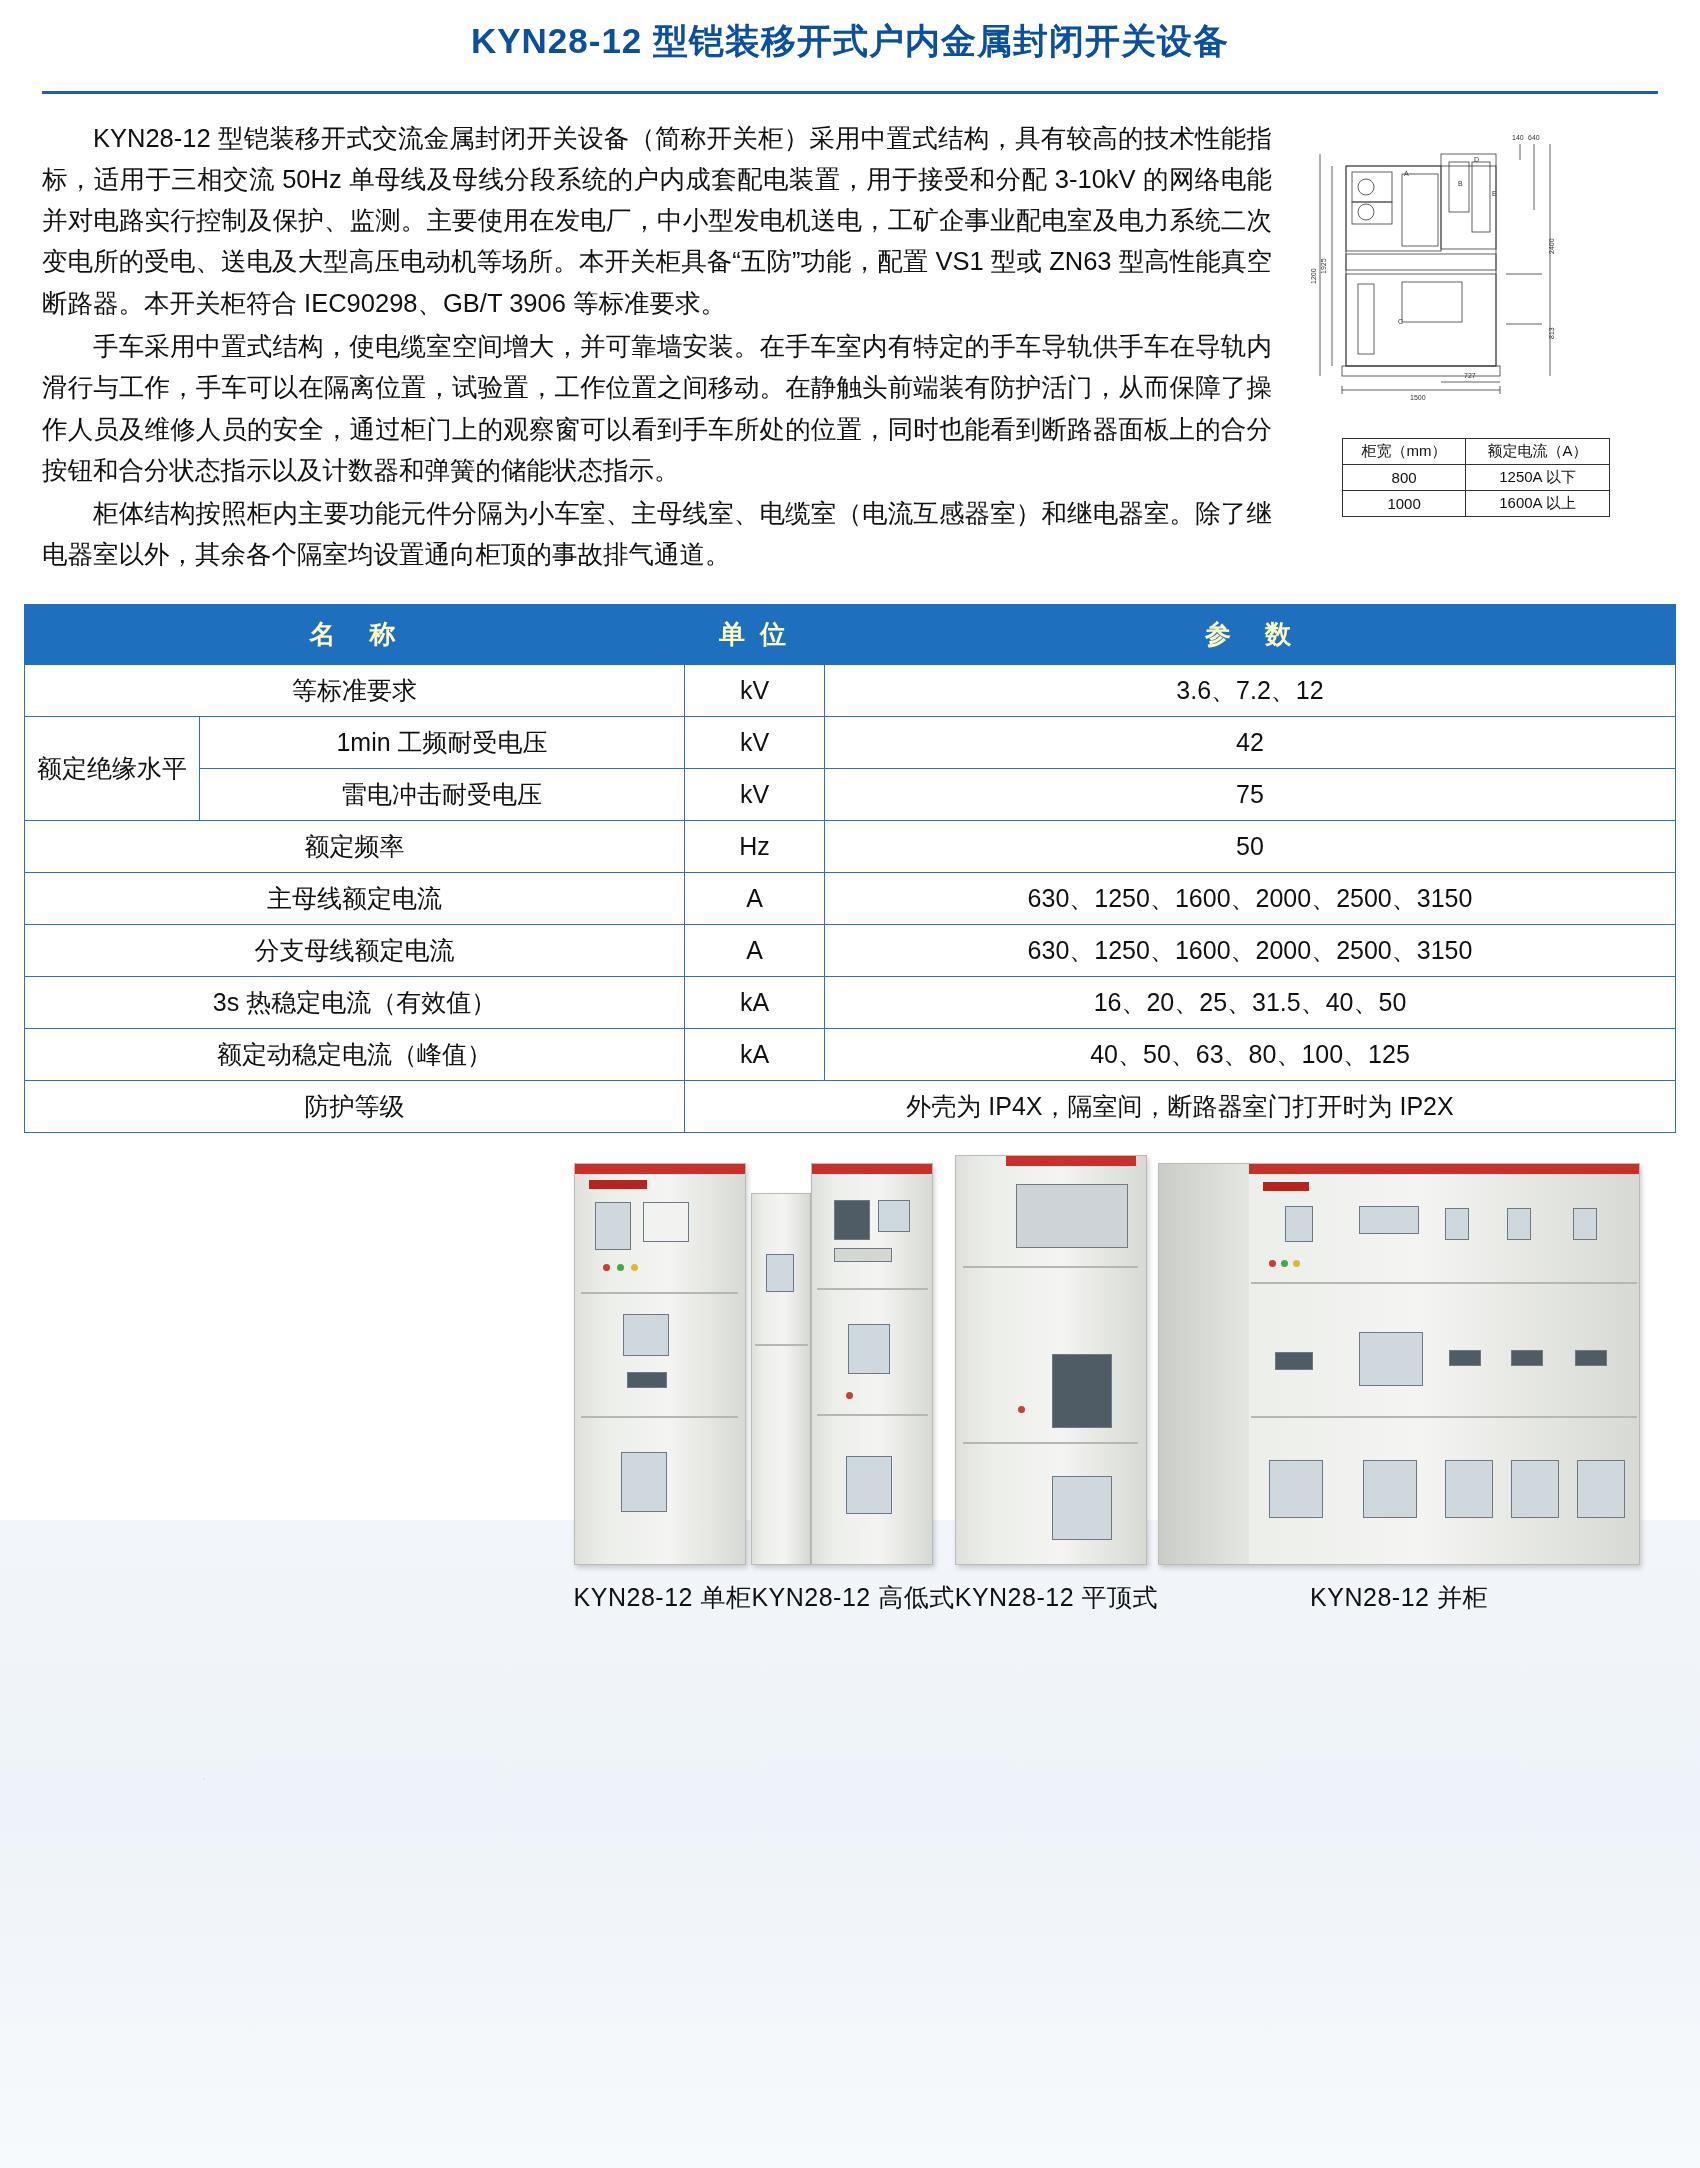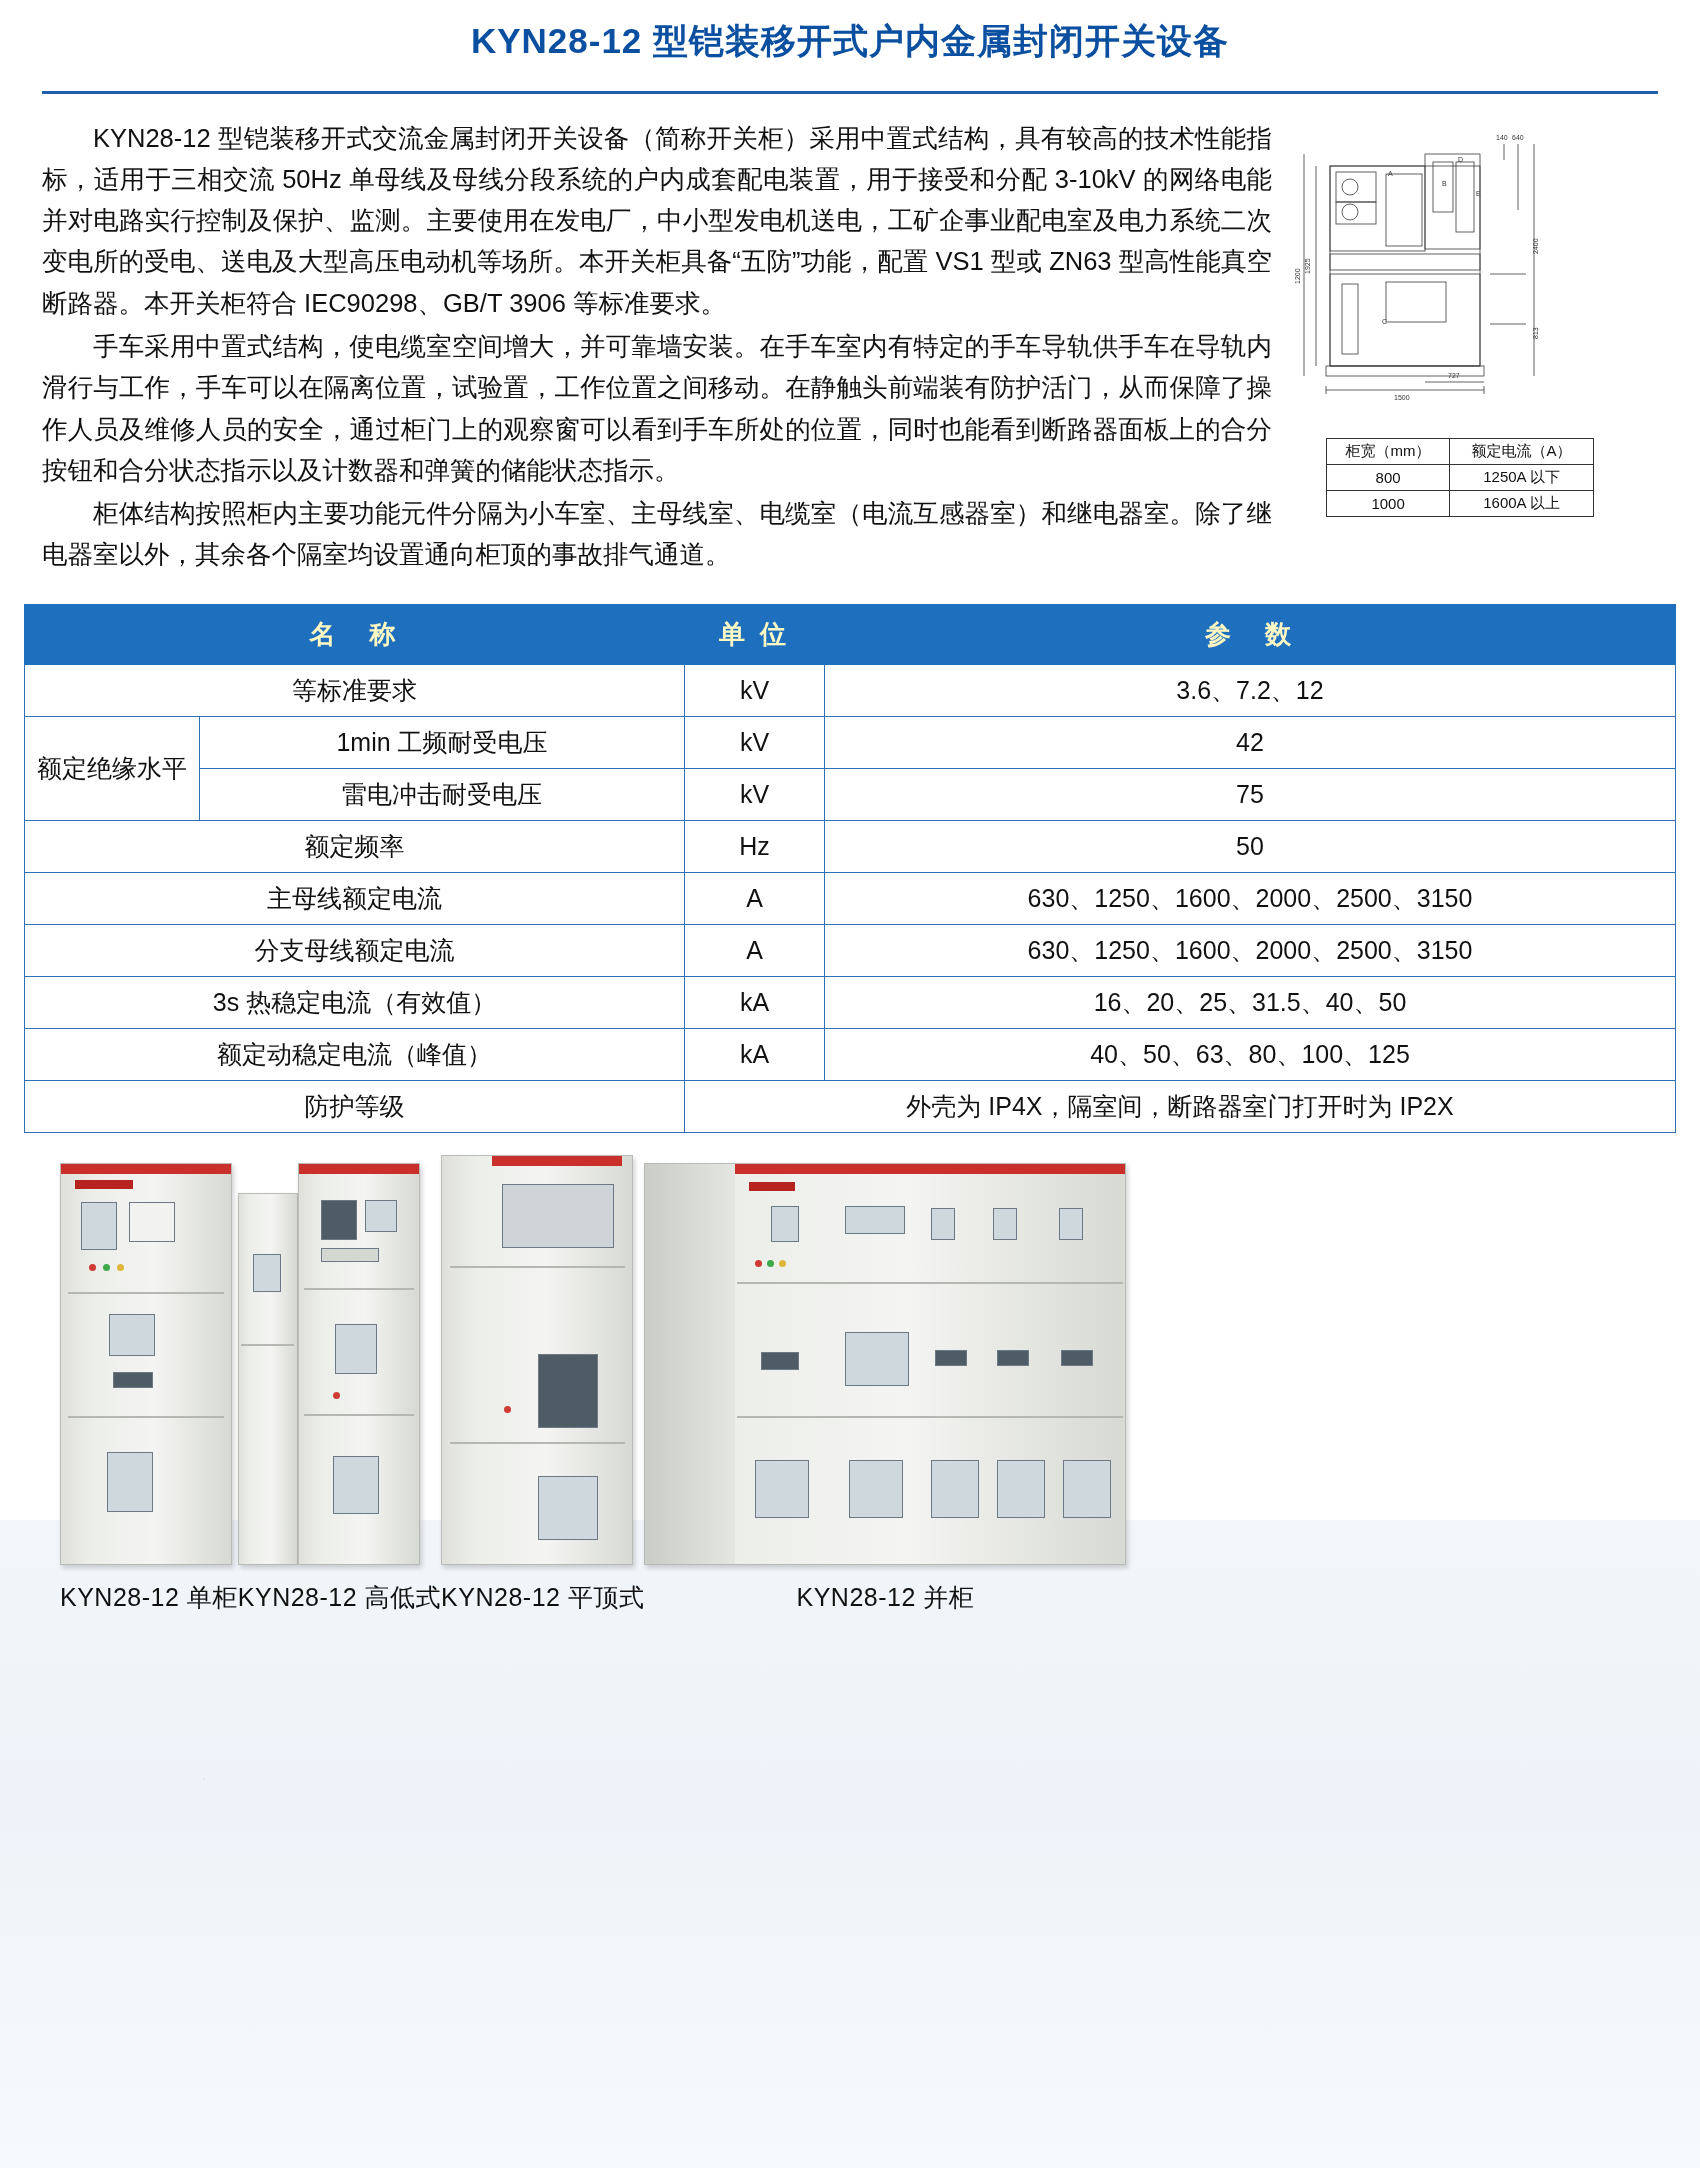--- a/index.html
+++ b/index.html
@@ -50,21 +50,21 @@
     margin: 16px 42px 0 42px;
     height: 3px;
     background: #1f5fae;
   }
 
   
   .content {
     display: flex;
     align-items: flex-start;
     padding: 24px 42px 0 42px;
-    gap: 8px;
+    gap: 24px;
   }
   .textcol {
     width: 1230px;
     flex: 0 0 auto;
   }
   .textcol p {
     margin: 0 0 2px 0;
     font-size: 25.5px;
     line-height: 1.62;
     text-align: justify;
@@ -123,21 +123,21 @@
     border-color: #1f6fbf;
     padding: 12px 4px;
     letter-spacing: 4px;
   }
   td.rowhead { font-size: 25px; }
   td.grouphead { line-height: 1.45; }
 
   
   .photos {
     display: flex;
-    justify-content: flex-start;
+    justify-content: flex-end;
     align-items: flex-end;
     padding: 22px 60px 0 60px;
     position: relative;
     z-index: 3;
   }
   .photo-item { text-align: center; }
   .caption {
     margin-top: 16px;
     font-size: 25px;
     color: #111;

